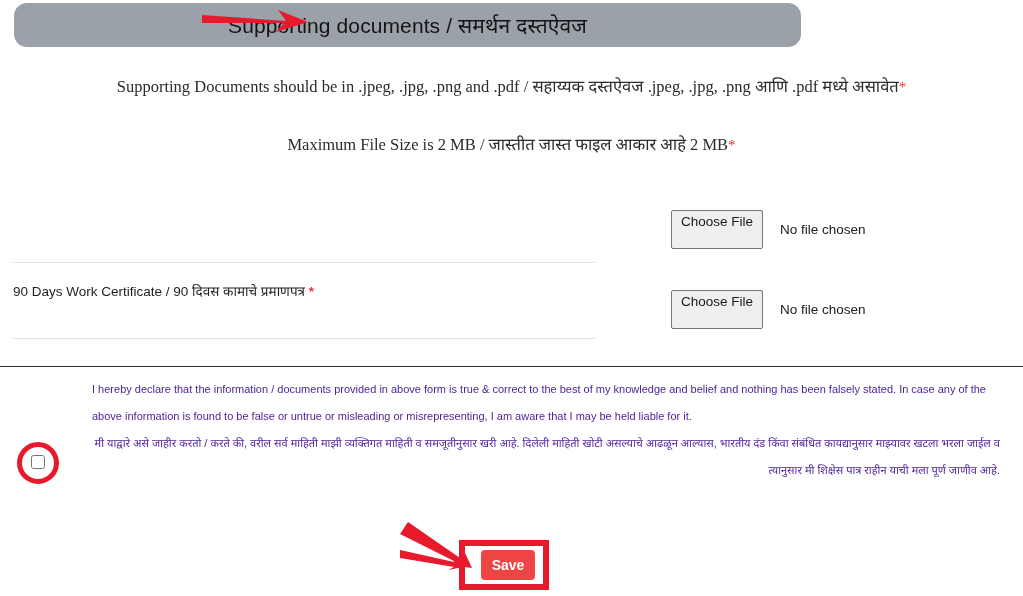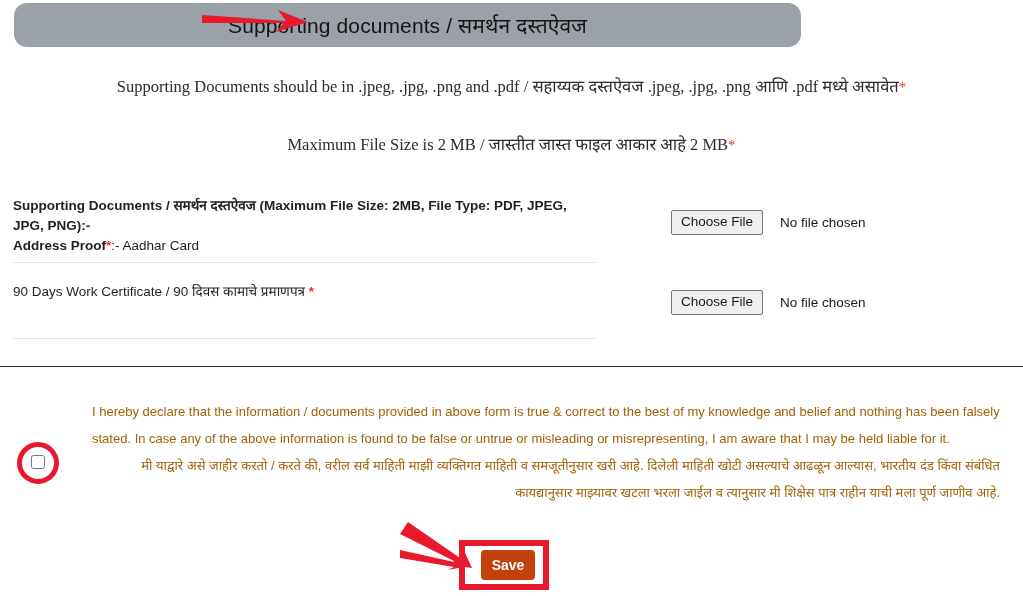--- a/index.html
+++ b/index.html
@@ -92,21 +92,21 @@
   
   .file-input {
     display: inline-flex;
     align-items: center;
     font-size: 13.5px;
     line-height: 1;
     white-space: nowrap;
   }
   .file-button {
     display: inline-block;
-    padding: 4px 9px 5px 9px;
+    padding: 4px 9px 19px 9px;
     background: #efefef;
     border: 1px solid #767676;
     border-radius: 2px;
     color: #1a1a1a;
     font-size: 13.5px;
     font-family: "Liberation Sans", sans-serif;
   }
   .file-status {
     padding-left: 17px;
     color: #1a1a1a;
@@ -130,25 +130,25 @@
     top: 366px;
     width: 1023px;
     height: 1px;
     background: #2f2f2f;
   }
 
   
   .declaration {
     position: absolute;
     left: 92px;
-    top: 398px;
+    top: 376px;
     width: 908px;
-    font-size: 13px;
+    font-size: 11px;
     line-height: 27px;
-    color: #a16207;
+    color: #4c1d95;
   }
   .declaration .marathi { display: block; text-align: right; }
 
   .checkbox-wrap {
     position: absolute;
     left: 31px;
     top: 455px;
     width: 14px;
     height: 14px;
   }
@@ -165,21 +165,21 @@
     cursor: pointer;
   }
 
   
   .save-button {
     position: absolute;
     left: 481px;
     top: 550px;
     width: 54px;
     height: 30px;
-    background: #c2410c;
+    background: #ef4444;
     color: #ffffff;
     border: none;
     border-radius: 4px;
     font-size: 14px;
     font-weight: bold;
     font-family: "Liberation Sans", sans-serif;
     cursor: pointer;
     padding: 0;
     line-height: 30px;
     text-align: center;
@@ -231,24 +231,20 @@
   <span>Supporting Documents should be in .jpeg, .jpg, .png and .pdf / सहाय्यक दस्तऐवज .jpeg, .jpg, .png आणि .pdf मध्ये असावेत</span><span class="req-star">*</span>
 </div>
 
 <div class="instruction instruction-2">
   <span>Maximum File Size is 2 MB / जास्तीत जास्त फाइल आकार आहे 2 MB</span><span class="req-star">*</span>
 </div>
 
 <div class="upload-area">
 
   <div class="upload-row">
-    <div class="upload-label bold">
-      <span>Supporting Documents / समर्थन दस्तऐवज (Maximum File Size: 2MB, File Type: PDF, JPEG, JPG, PNG):-</span><br>
-      <span>Address Proof</span><span class="star">*</span><span class="normal">:- Aadhar Card</span>
-    </div>
     <div class="file-cell" style="top:14px;">
       <span class="file-input">
         <span class="file-button">Choose File</span>
         <span class="file-status">No file chosen</span>
       </span>
     </div>
   </div>
 
   <div class="upload-row" style="margin-top:24px;">
     <div class="upload-label">

